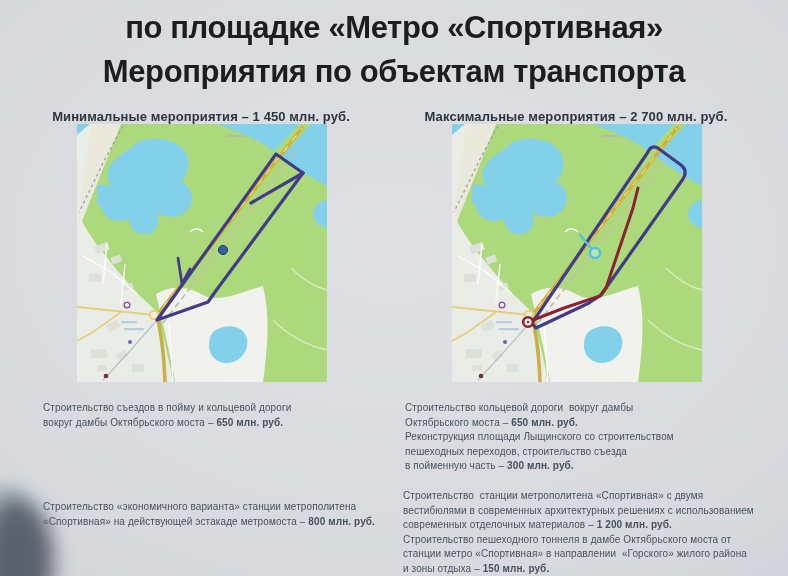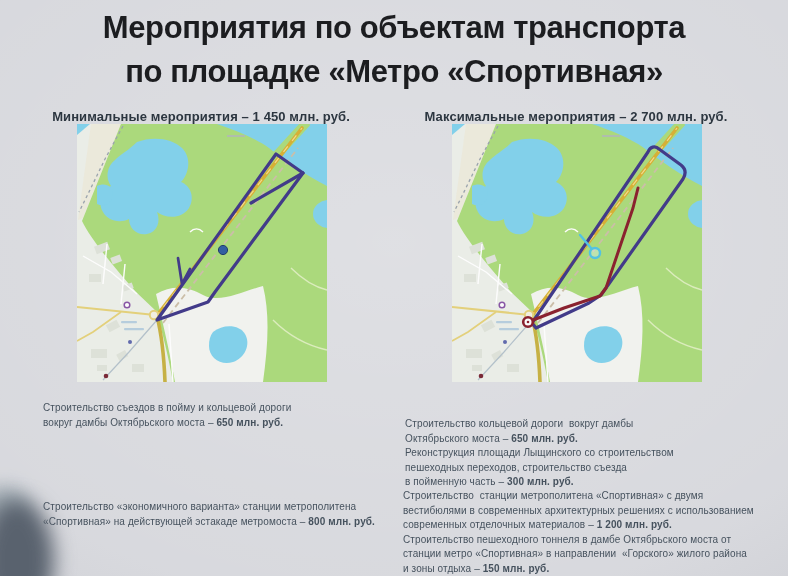--- a/index.html
+++ b/index.html
@@ -31,21 +31,21 @@
   .map{position:absolute; top:124px; width:250px; height:258px; filter:saturate(0.96) contrast(0.98);}
   .map.left{left:77px;}
   .map.right{left:452px;}
   .caption{
     position:absolute; font-size:10px; line-height:14.6px;
     color:var(--caption-text,#46525e); white-space:pre-wrap; letter-spacing:0.1px;
   }
   .caption .b{font-weight:bold;}
   .cap-l1{left:43px; top:401px; width:340px;}
   .cap-l2{left:43px; top:500px; width:345px;}
-  .cap-r1{left:405px; top:417px; width:372px;}
+  .cap-r1{left:405px; top:401px; width:372px;}
   .cap-r2{left:403px; top:489px; width:378px;}
   
   .m-urban{fill:var(--map-urban,#ecefe9);}
   .m-green{fill:var(--map-green,#abdc79);}
   .m-water{fill:var(--map-water,#7fd2ee);}
   .m-pale{fill:#f3f4f0;}
   .m-beige{fill:#edead9; opacity:.85;}
   .m-bldg{fill:#dfe3da;}
   .rd-main{stroke:var(--map-road-yellow,#d9b12f); stroke-width:3.6; fill:none; stroke-linecap:round;}
   .rd-dash{stroke:#f3dd8a; stroke-width:1.2; fill:none; stroke-dasharray:7,7;}
@@ -120,22 +120,22 @@
           <circle cx="53" cy="218" r="2" fill="#6069b0"></circle>
           <circle cx="29" cy="252" r="2.3" fill="#7c2836"></circle>
         </g>
       </g>
     </defs>
   </svg>
 
   <div class="vignette"></div>
 
   <h1 class="title">
+    <span>по площадке «Метро «Спортивная»</span>
     <span>Мероприятия по объектам транспорта</span>
-    <span>по площадке «Метро «Спортивная»</span>
   </h1>
 
   <div class="subtitle left">Минимальные мероприятия – 1 450 млн. руб.</div>
   <div class="subtitle right">Максимальные мероприятия – 2 700 млн. руб.</div>
 
   <svg class="map left" viewBox="0 0 250 258">
     <use href="#basemap"></use>
     <path class="ov-purple" d="M80,196 L199,30 L226,49 L138,168 L131,178 Z"></path>
     <line class="ov-purple" x1="226" y1="49" x2="174" y2="79"></line>
     <path class="ov-purple-thin" d="M101,134 L105,160 L113,145"></path>

